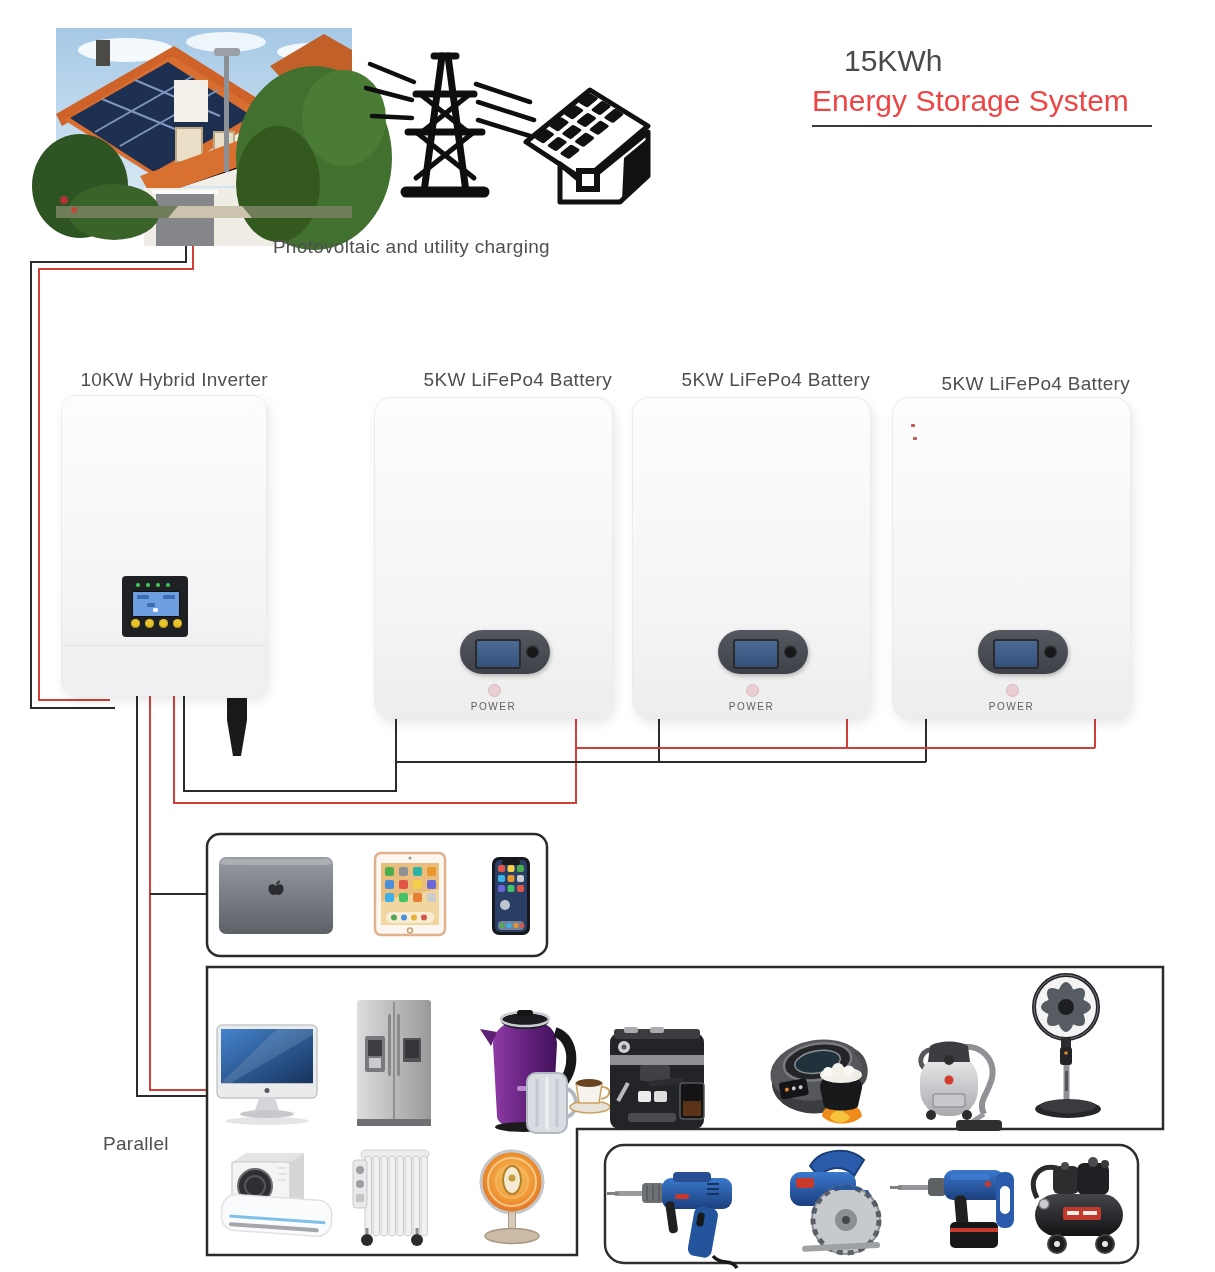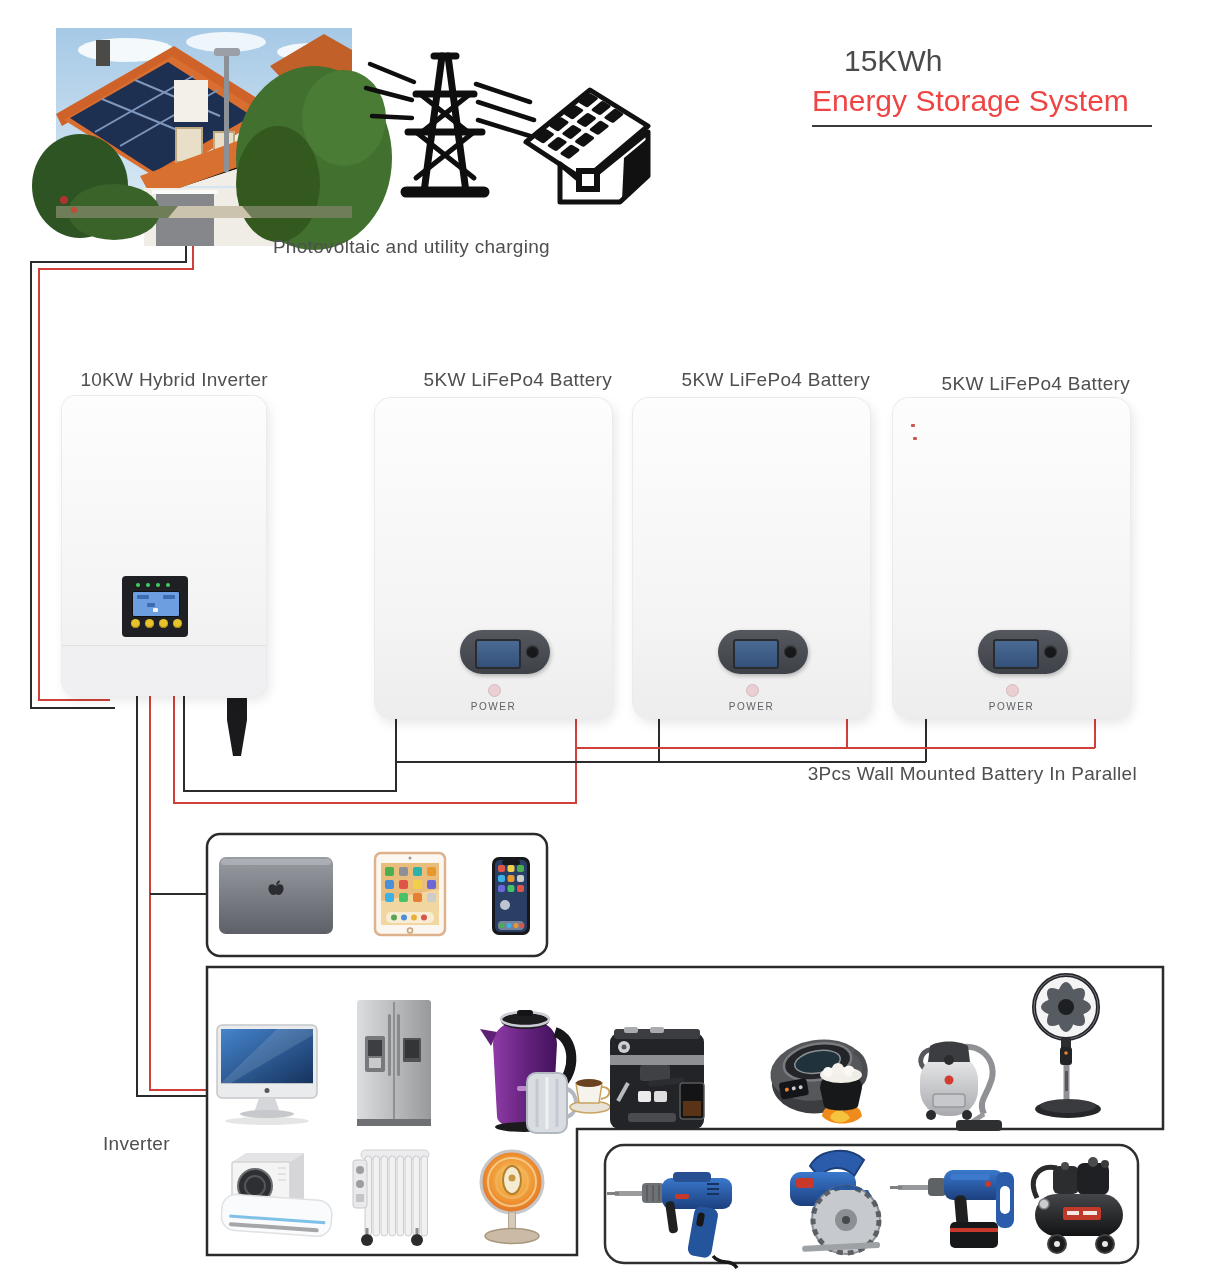--- a/index.html
+++ b/index.html
@@ -527,16 +527,15 @@
   <div class="power-label">POWER</div>
 </div>
 
 <div class="abs" id="title-kwh">15KWh</div>
 <div class="abs" id="title-name">Energy Storage System</div>
 <div class="abs lbl center" style="left:250px;top:236px;width:300px;">Photovoltaic and utility charging</div>
 <div class="abs lbl center" style="left:64px;top:369px;width:204px;">10KW Hybrid Inverter</div>
 <div class="abs lbl center" style="left:375px;top:369px;width:237px;">5KW LiFePo4 Battery</div>
 <div class="abs lbl center" style="left:633px;top:369px;width:237px;">5KW LiFePo4 Battery</div>
 <div class="abs lbl center" style="left:893px;top:373px;width:237px;">5KW LiFePo4 Battery</div>
-<div class="abs lbl" style="left:800px;top:763px;width:337px;text-align:right;">3Pcs Wall Mounted Battery In Parallel</div>
-<div class="abs lbl" style="left:103px;top:1133px;">Inverter</div>
+<div class="abs lbl" style="left:103px;top:1133px;">Parallel</div>
 
 </div>
 
 </body></html>

